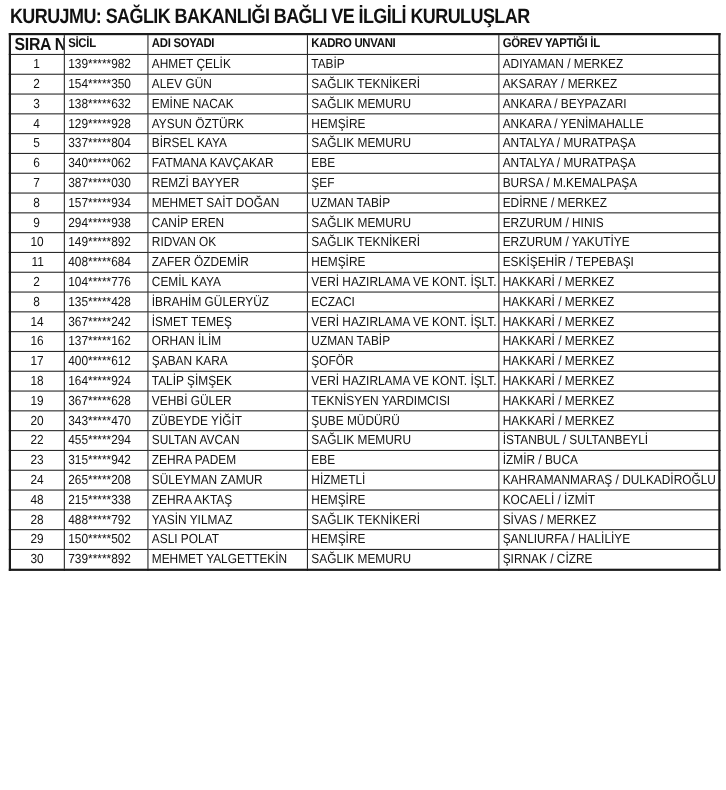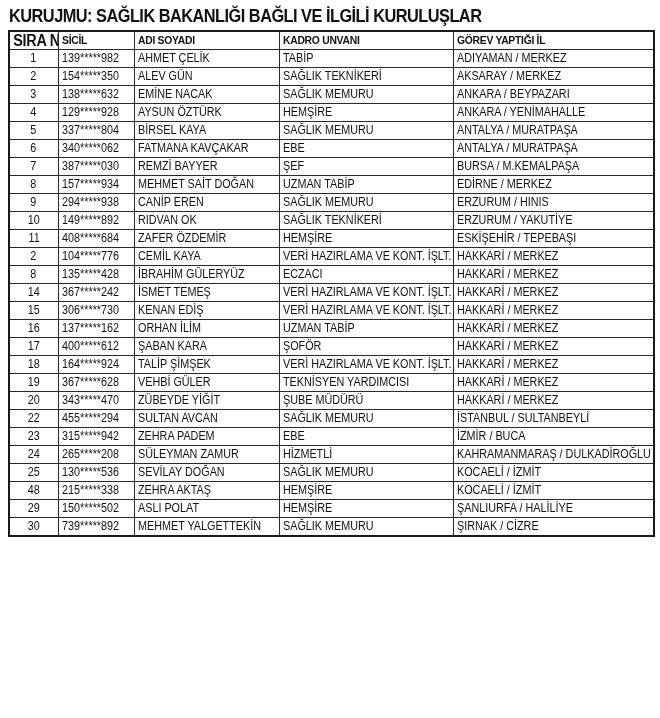--- a/index.html
+++ b/index.html
@@ -191,27 +191,20 @@
         <td><span class="cell-text">HAKKARİ / MERKEZ</span></td>
       </tr>
       <tr>
         <td class="no"><span class="cell-text">14</span></td>
         <td><span class="cell-text">367*****242</span></td>
         <td><span class="cell-text">İSMET TEMEŞ</span></td>
         <td><span class="cell-text">VERİ HAZIRLAMA VE KONT. İŞLT.</span></td>
         <td><span class="cell-text">HAKKARİ / MERKEZ</span></td>
       </tr>
       <tr>
-        <td class="no"><span class="cell-text">15</span></td>
-        <td><span class="cell-text">306*****730</span></td>
-        <td><span class="cell-text">KENAN EDİŞ</span></td>
-        <td><span class="cell-text">VERİ HAZIRLAMA VE KONT. İŞLT.</span></td>
-        <td><span class="cell-text">HAKKARİ / MERKEZ</span></td>
-      </tr>
-      <tr>
         <td class="no"><span class="cell-text">16</span></td>
         <td><span class="cell-text">137*****162</span></td>
         <td><span class="cell-text">ORHAN İLİM</span></td>
         <td><span class="cell-text">UZMAN TABİP</span></td>
         <td><span class="cell-text">HAKKARİ / MERKEZ</span></td>
       </tr>
       <tr>
         <td class="no"><span class="cell-text">17</span></td>
         <td><span class="cell-text">400*****612</span></td>
         <td><span class="cell-text">ŞABAN KARA</span></td>
@@ -254,32 +247,32 @@
         <td><span class="cell-text">İZMİR / BUCA</span></td>
       </tr>
       <tr>
         <td class="no"><span class="cell-text">24</span></td>
         <td><span class="cell-text">265*****208</span></td>
         <td><span class="cell-text">SÜLEYMAN ZAMUR</span></td>
         <td><span class="cell-text">HİZMETLİ</span></td>
         <td><span class="cell-text">KAHRAMANMARAŞ / DULKADİROĞLU</span></td>
       </tr>
       <tr>
-        <td class="no"><span class="cell-text">25</span></td>
-        <td><span class="cell-text">130*****536</span></td>
-        <td><span class="cell-text">SEVİLAY DOĞAN</span></td>
-        <td><span class="cell-text">SAĞLIK MEMURU</span></td>
-        <td><span class="cell-text">KOCAELİ / İZMİT</span></td>
-      </tr>
-      <tr>
         <td class="no"><span class="cell-text">48</span></td>
         <td><span class="cell-text">215*****338</span></td>
         <td><span class="cell-text">ZEHRA AKTAŞ</span></td>
         <td><span class="cell-text">HEMŞİRE</span></td>
         <td><span class="cell-text">KOCAELİ / İZMİT</span></td>
+      </tr>
+      <tr>
+        <td class="no"><span class="cell-text">28</span></td>
+        <td><span class="cell-text">488*****792</span></td>
+        <td><span class="cell-text">YASİN YILMAZ</span></td>
+        <td><span class="cell-text">SAĞLIK TEKNİKERİ</span></td>
+        <td><span class="cell-text">SİVAS / MERKEZ</span></td>
       </tr>
       <tr>
         <td class="no"><span class="cell-text">29</span></td>
         <td><span class="cell-text">150*****502</span></td>
         <td><span class="cell-text">ASLI POLAT</span></td>
         <td><span class="cell-text">HEMŞİRE</span></td>
         <td><span class="cell-text">ŞANLIURFA / HALİLİYE</span></td>
       </tr>
       <tr>
         <td class="no"><span class="cell-text">30</span></td>

